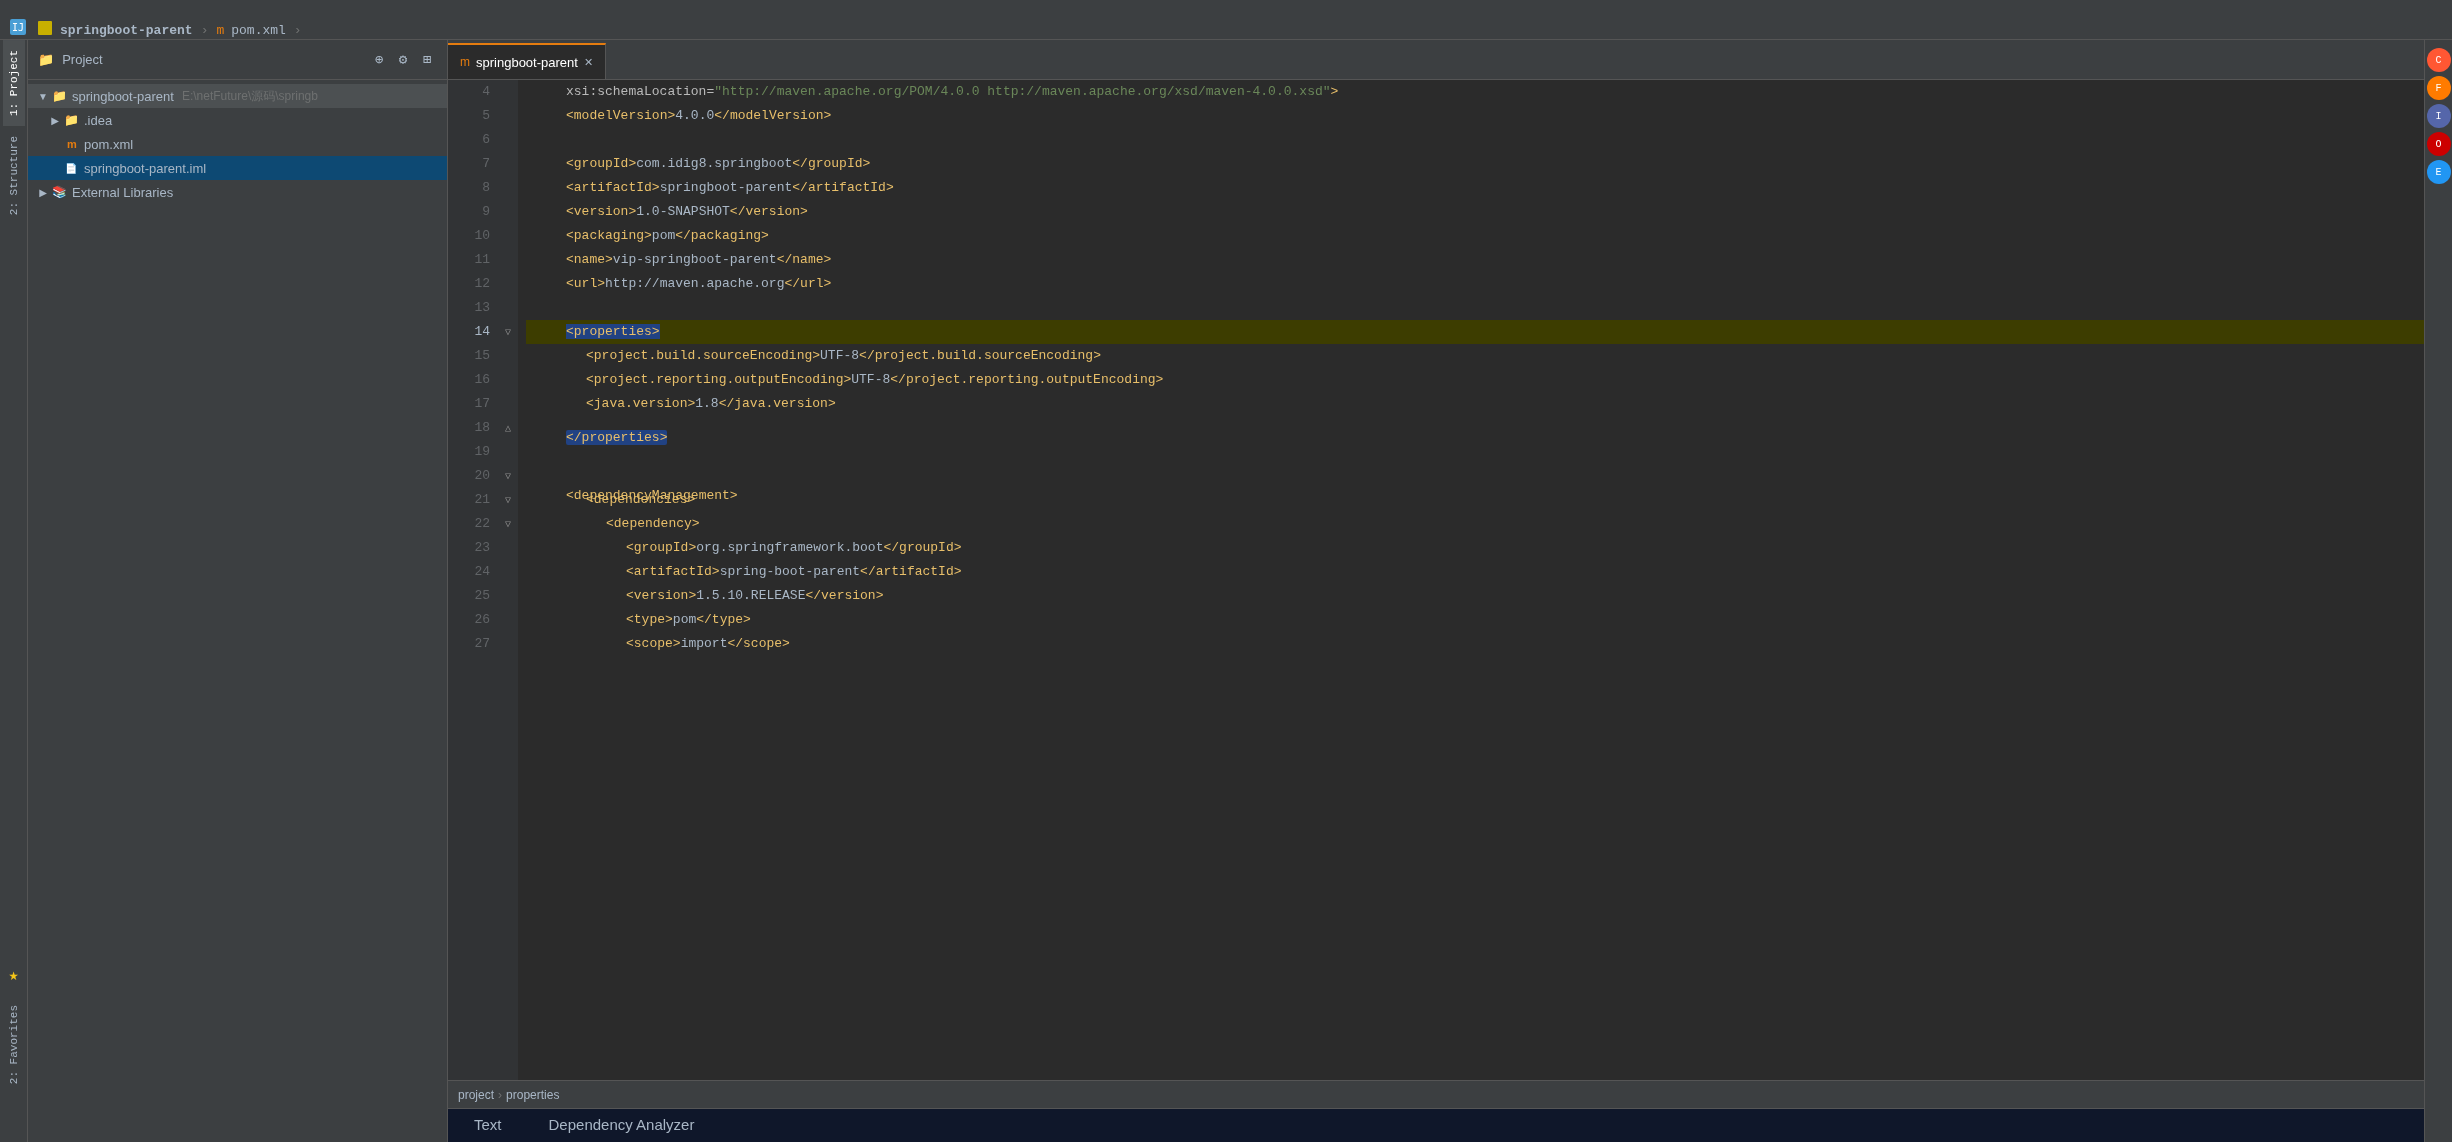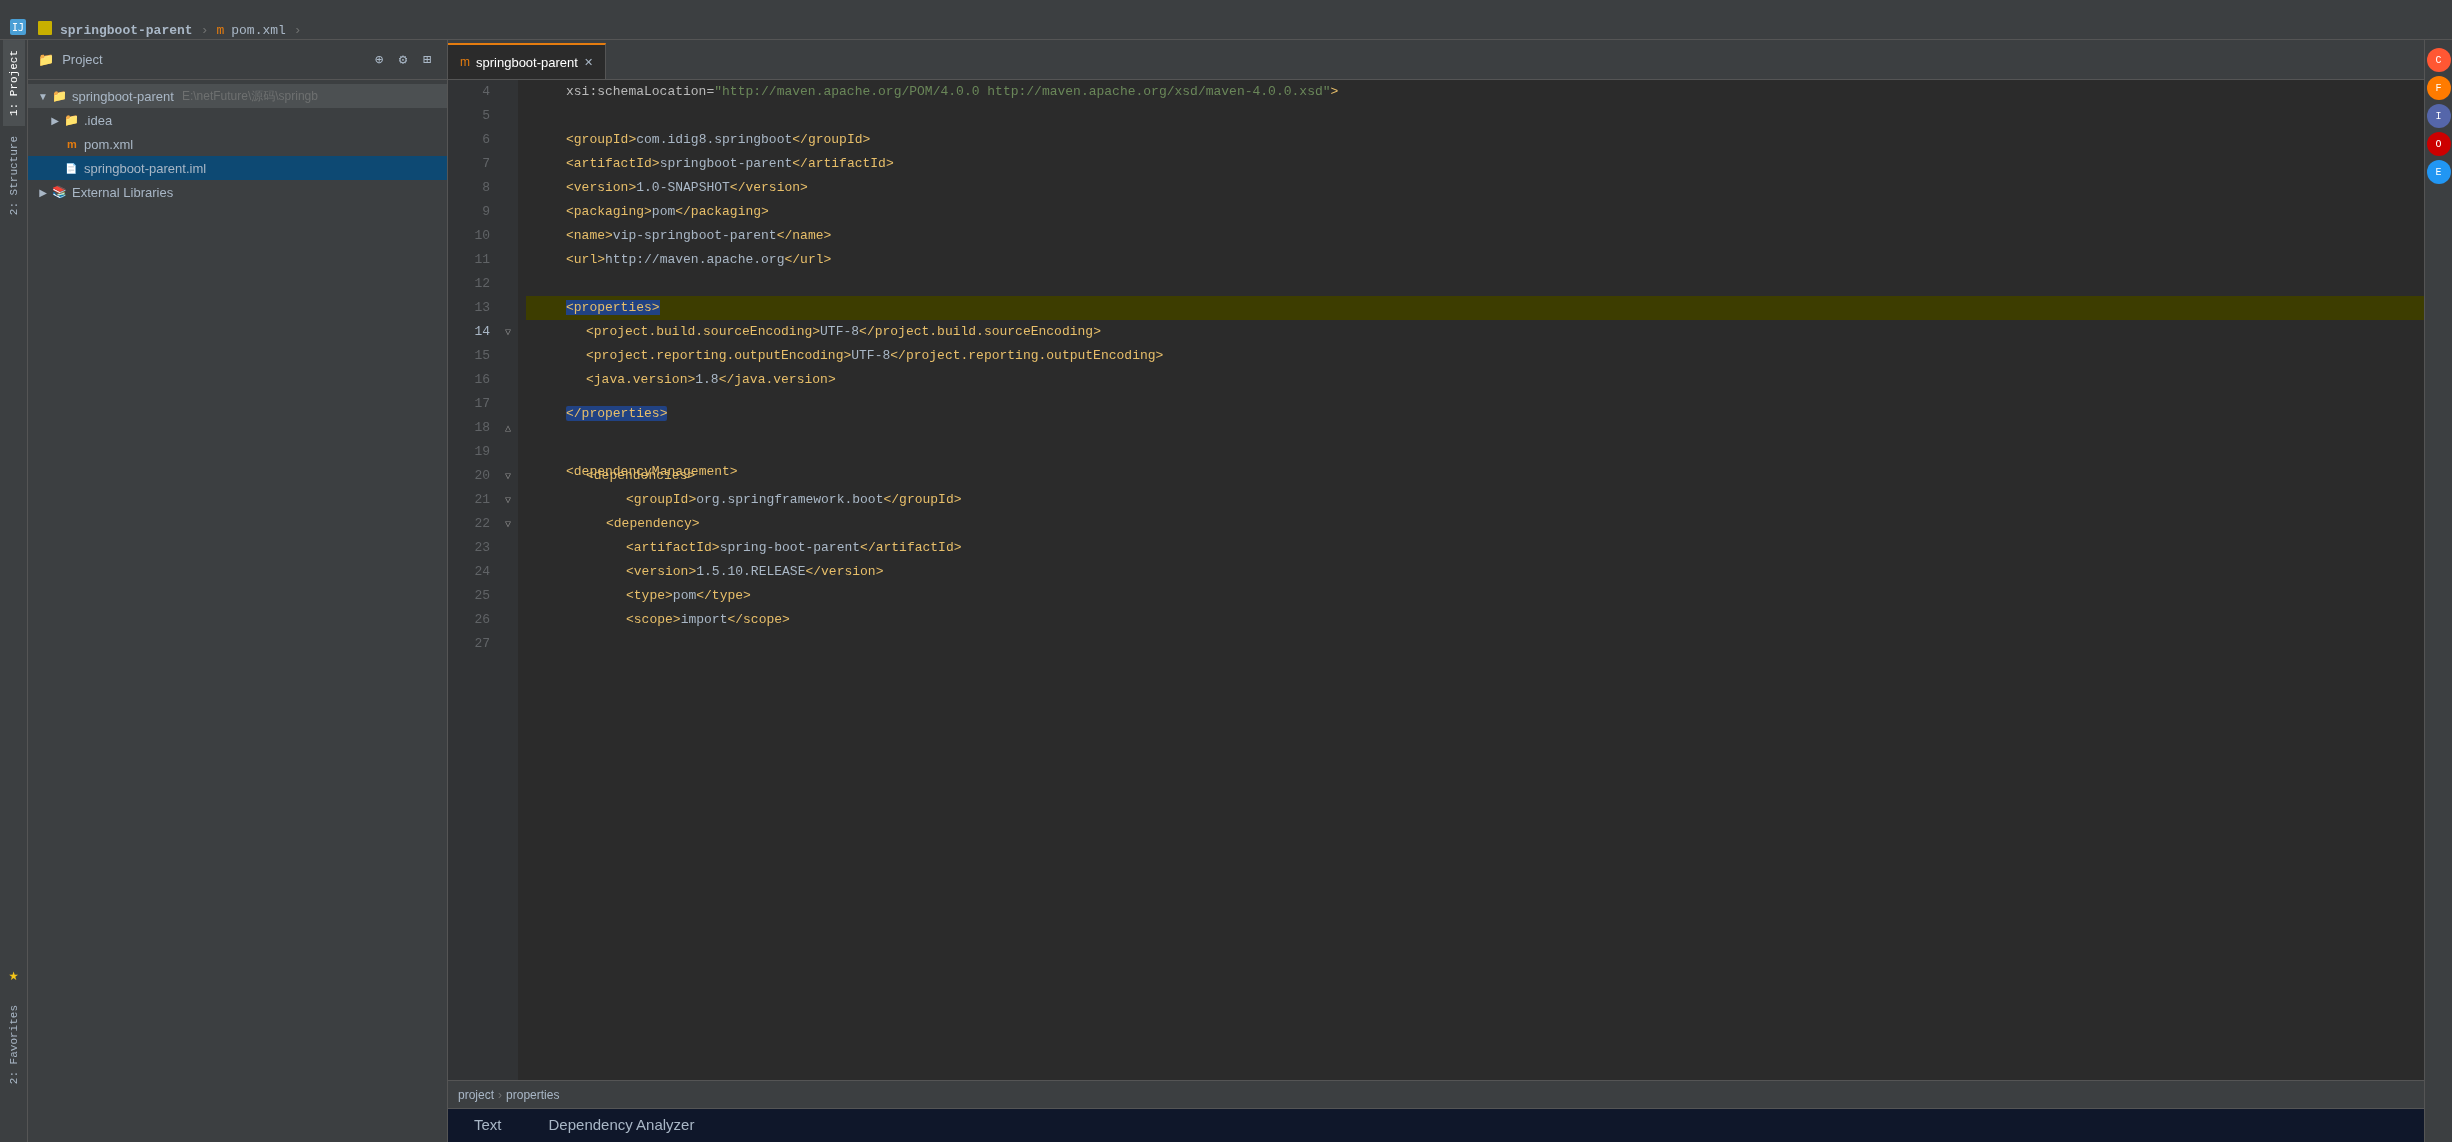--- a/index.html
+++ b/index.html
@@ -467,20 +467,25 @@
       </div>
 
       <div class="code-content">
 
         <div class="code-line">
           <span style="padding-left:40px;">
             <span class="xml-attr">xsi:schemaLocation=</span><span class="xml-value">"http://maven.apache.org/POM/4.0.0 http://maven.apache.org/xsd/maven-4.0.0.xsd"</span><span class="xml-bracket">&gt;</span>
           </span>
         </div>
 
+        <div class="code-line">
+          <span style="padding-left:40px;">
+            <span class="xml-bracket">&lt;</span><span class="xml-tag">modelVersion</span><span class="xml-bracket">&gt;</span><span class="xml-text">4.0.0</span><span class="xml-bracket">&lt;/</span><span class="xml-tag">modelVersion</span><span class="xml-bracket">&gt;</span>
+          </span>
+        </div>
 
         <div class="code-line"></div>
 
         <div class="code-line">
           <span style="padding-left:40px;">
             <span class="xml-bracket">&lt;</span><span class="xml-tag">groupId</span><span class="xml-bracket">&gt;</span><span class="xml-text">com.idig8.springboot</span><span class="xml-bracket">&lt;/</span><span class="xml-tag">groupId</span><span class="xml-bracket">&gt;</span>
           </span>
         </div>
 
         <div class="code-line">
@@ -553,28 +558,28 @@
           </span>
         </div>
 
         <div class="code-line">
           <span style="padding-left:60px;">
             <span class="xml-bracket">&lt;</span><span class="xml-tag">dependencies</span><span class="xml-bracket">&gt;</span>
           </span>
         </div>
 
         <div class="code-line">
+          <span style="padding-left:80px;">
+            <span class="xml-bracket">&lt;</span><span class="xml-tag">dependency</span><span class="xml-bracket">&gt;</span>
+          </span>
+        </div>
+
+        <div class="code-line">
           <span style="padding-left:100px;">
             <span class="xml-bracket">&lt;</span><span class="xml-tag">groupId</span><span class="xml-bracket">&gt;</span><span class="xml-text">org.springframework.boot</span><span class="xml-bracket">&lt;/</span><span class="xml-tag">groupId</span><span class="xml-bracket">&gt;</span>
-          </span>
-        </div>
-
-        <div class="code-line">
-          <span style="padding-left:80px;">
-            <span class="xml-bracket">&lt;</span><span class="xml-tag">dependency</span><span class="xml-bracket">&gt;</span>
           </span>
         </div>
 
         <div class="code-line">
           <span style="padding-left:100px;">
             <span class="xml-bracket">&lt;</span><span class="xml-tag">artifactId</span><span class="xml-bracket">&gt;</span><span class="xml-text">spring-boot-parent</span><span class="xml-bracket">&lt;/</span><span class="xml-tag">artifactId</span><span class="xml-bracket">&gt;</span>
           </span>
         </div>
 
         <div class="code-line">

